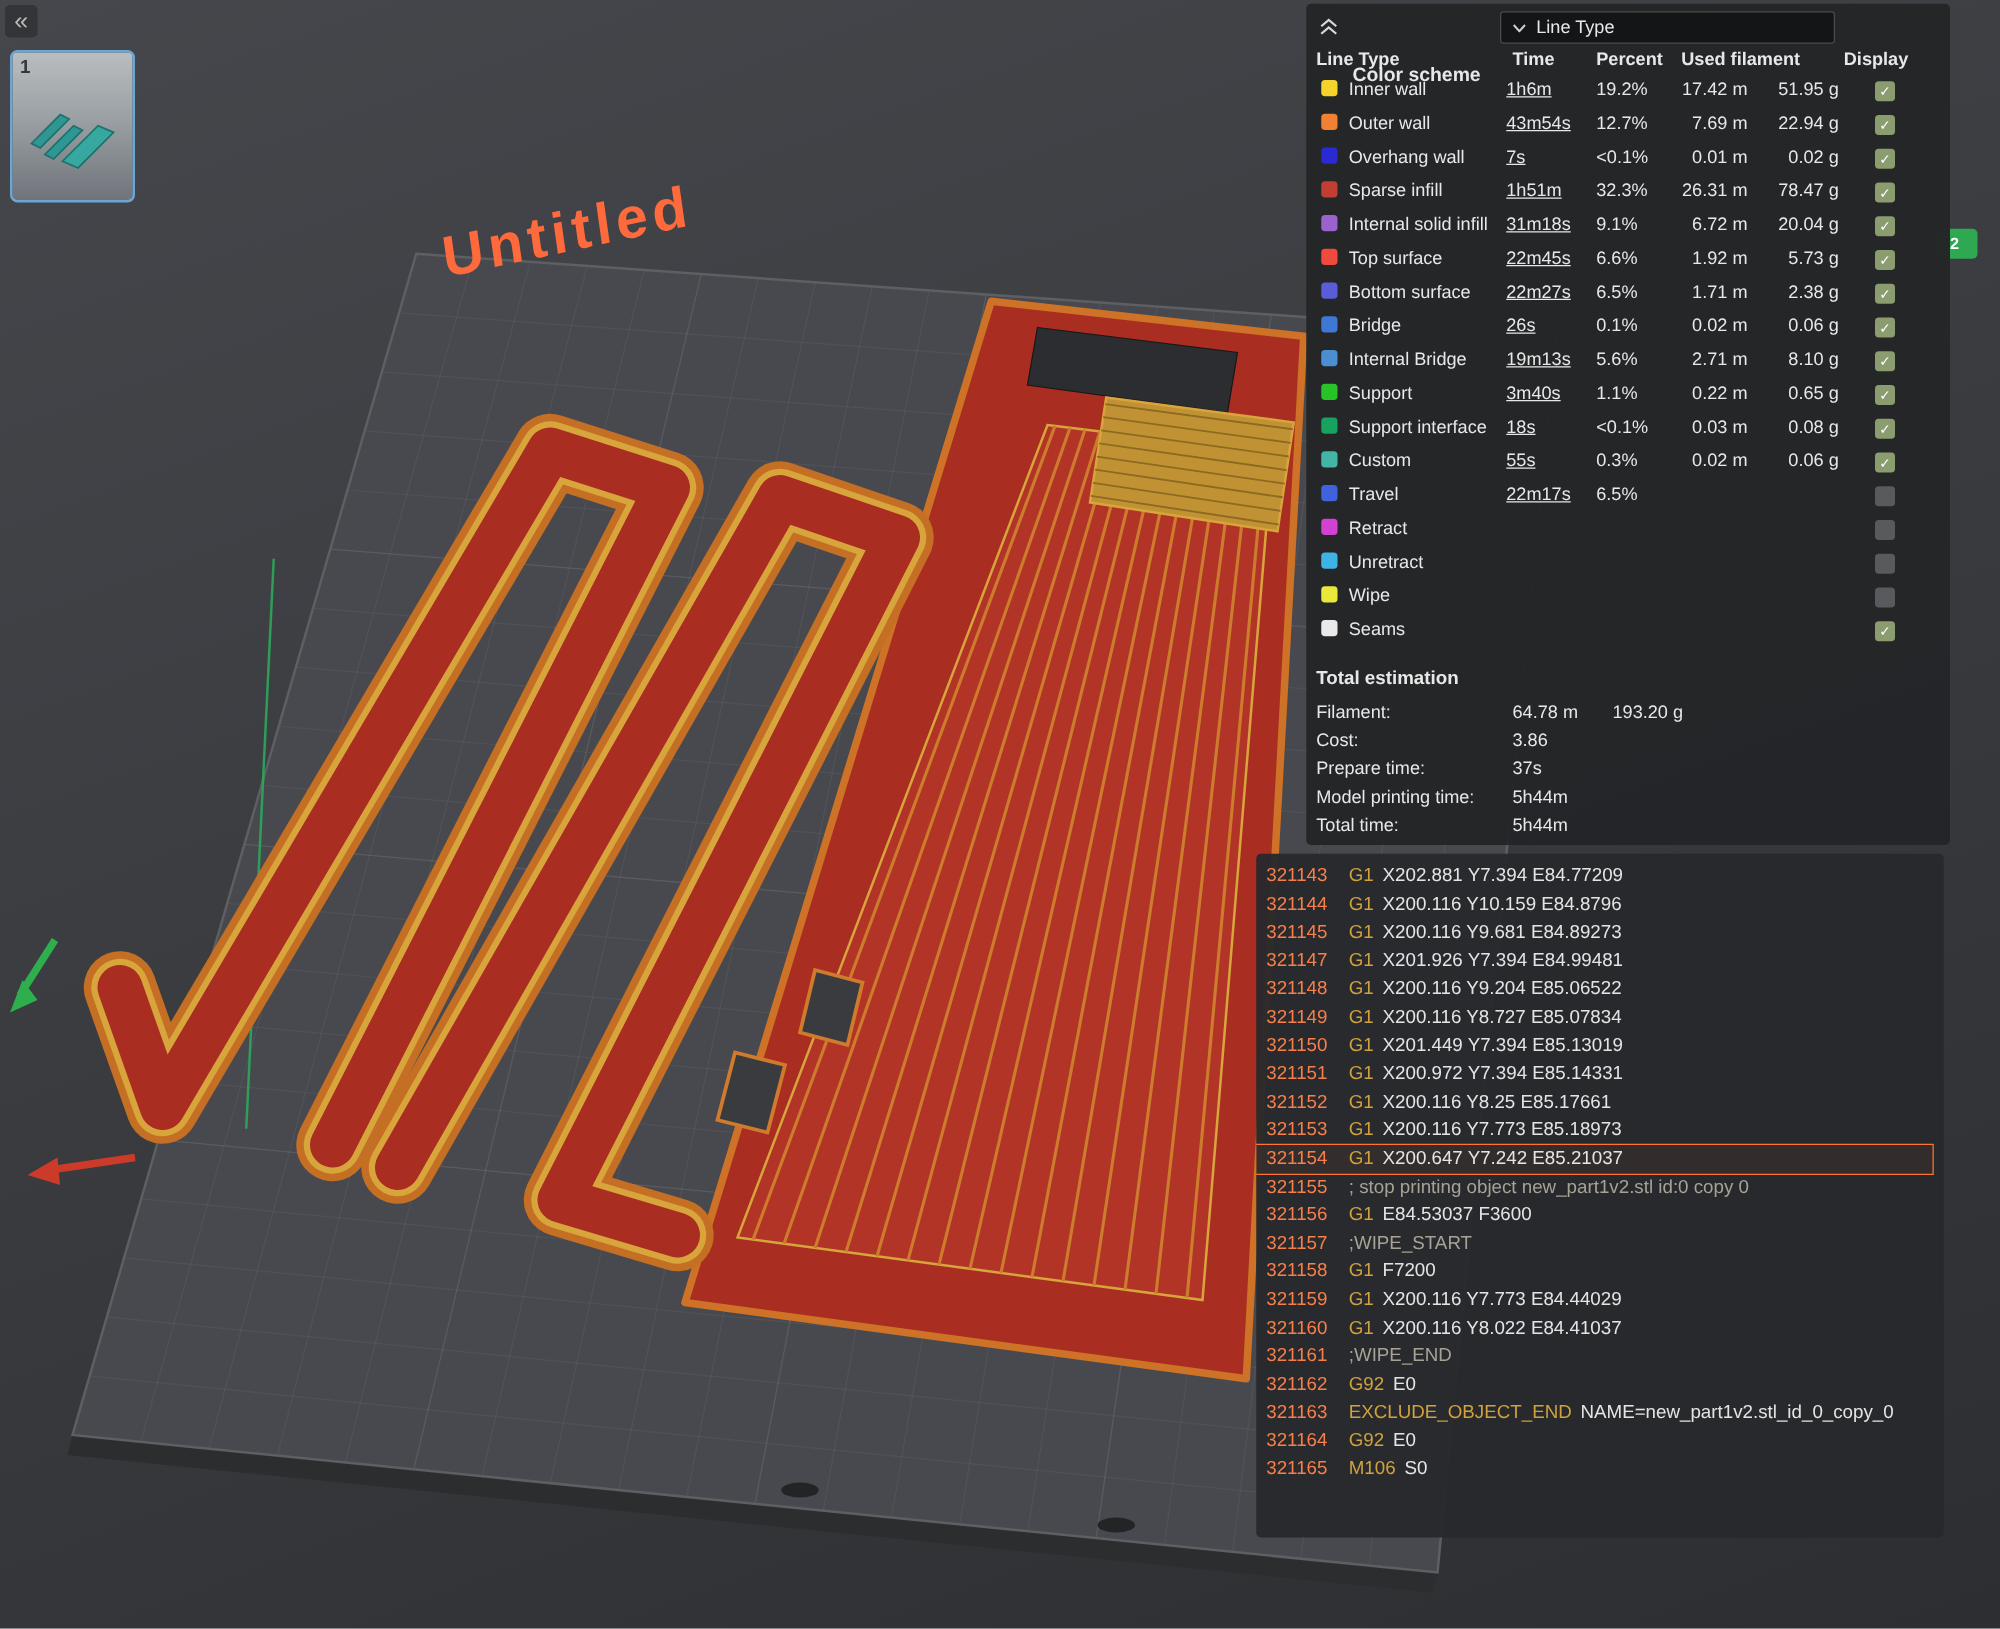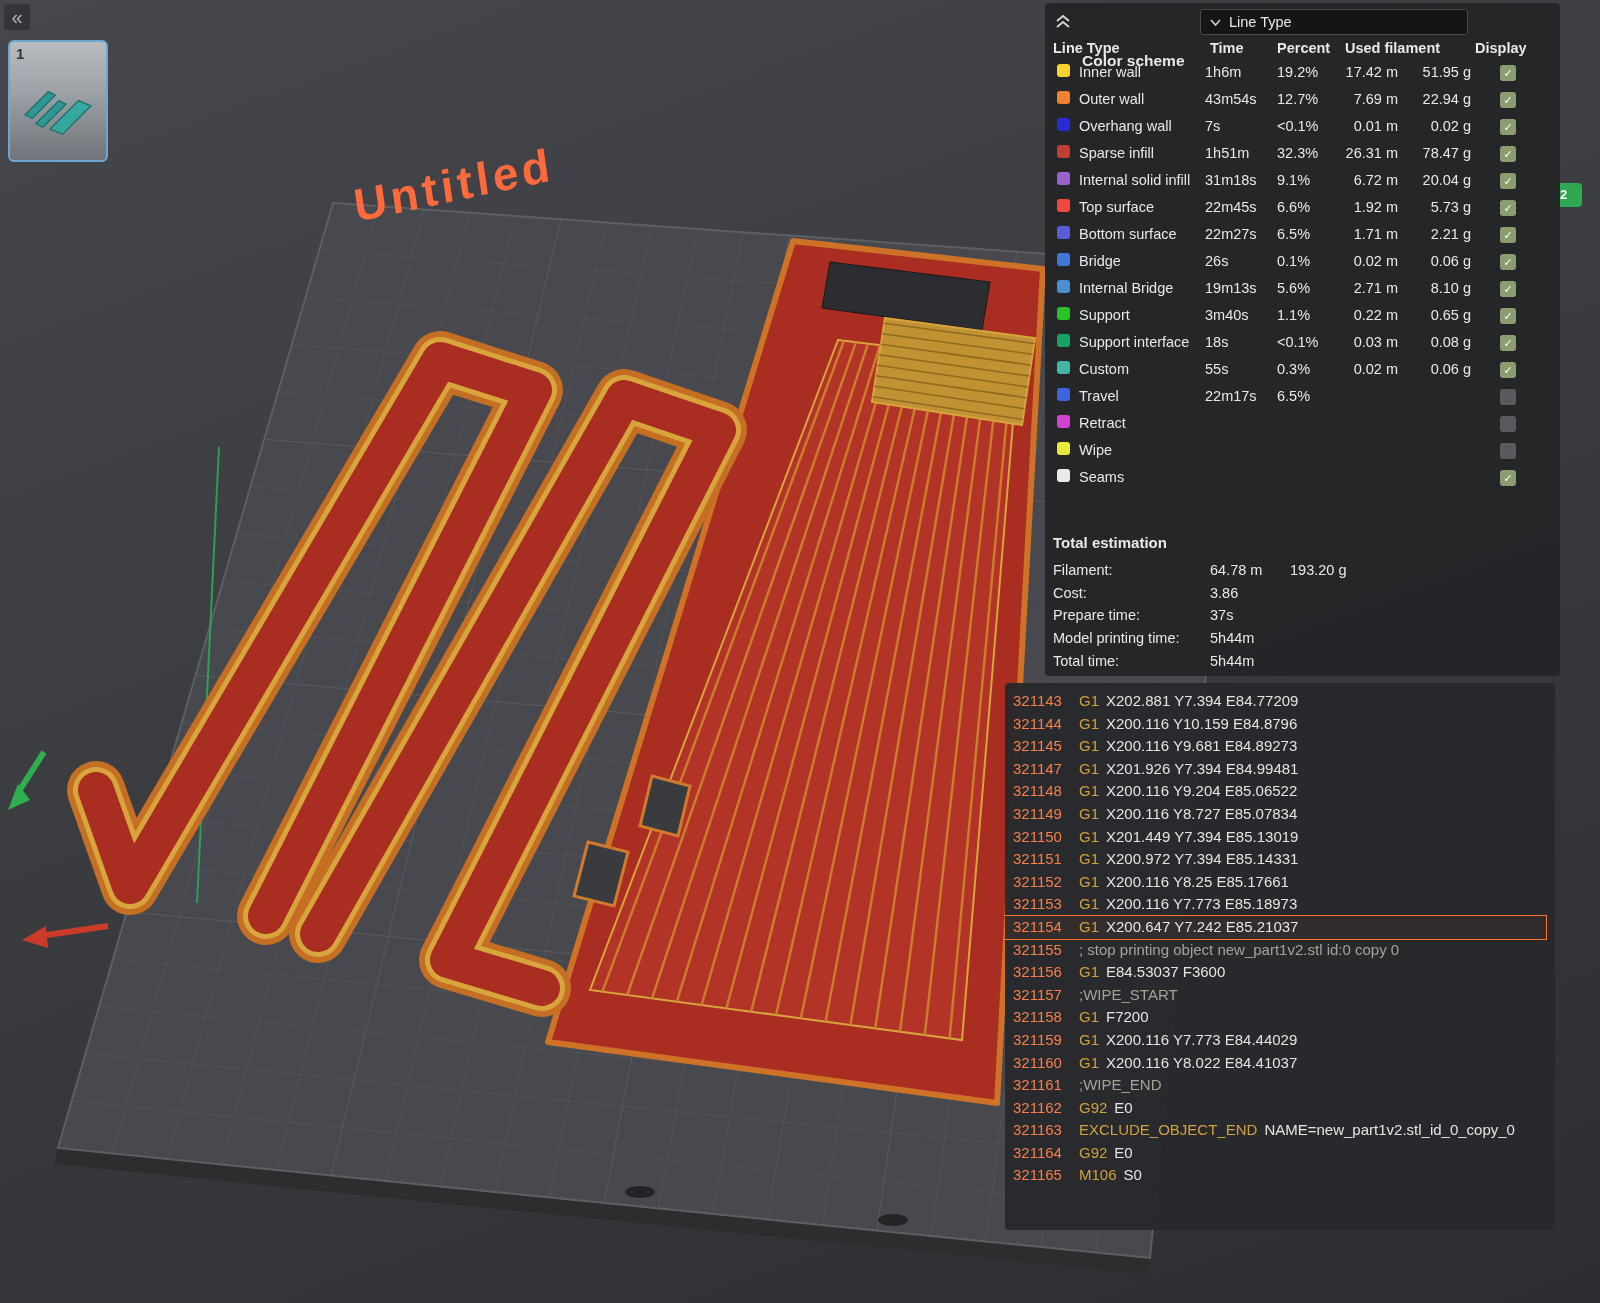--- a/index.html
+++ b/index.html
@@ -40,21 +40,21 @@
     border:1px solid #4a4b4d;border-radius:3px;display:flex;align-items:center;gap:8px;
     padding:0 9px;box-sizing:border-box;cursor:pointer;font-size:14.5px;}
   .th{position:absolute;left:0;top:37px;width:100%;height:20px;font-weight:bold;font-size:14.5px;}
   .th span{position:absolute;top:0;}
   .h-linetype{left:8px;}.h-time{left:165px;}.h-percent{left:232px;}.h-used{left:300px;}.h-display{left:430px;}
   #legend-rows{position:absolute;left:0;top:57px;width:100%;}
   .lt-row{position:relative;height:27px;}
   .lt-row span{position:absolute;top:4px;white-space:nowrap;}
   .sw{position:absolute;left:12px;top:7px;width:13px;height:13px;border-radius:3px;}
   .nm{left:34px;width:128px;overflow:hidden;}
-  .tm{left:160px;}.pc{left:232px;}
+  .tm{left:160px;text-decoration:underline;}.pc{left:232px;}
   .um{left:271px;width:82px;text-align:right;}
   .ug{left:368px;width:58px;text-align:right;}
   .cb{position:absolute;left:455px;top:5px;width:16px;height:16px;border-radius:3px;
     display:flex;align-items:center;justify-content:center;font-size:11px;color:#fff;cursor:pointer;}
   .cb.on{background:#8b9c6e;}
   .cb.off{background:#595a5e;}
   .te-title{position:absolute;left:8px;top:531px;font-size:15px;font-weight:bold;}
   #estimation-rows{position:absolute;left:0;top:557px;width:100%;}
   .te-row{position:relative;height:22.7px;padding-left:29px;}
   .te-row span{position:absolute;top:2px;white-space:nowrap;}
@@ -274,21 +274,21 @@
           <span class="um">1.92 m</span>
           <span class="ug">5.73 g</span>
           <div class="cb on">✓</div>
         </div>
         <div class="lt-row">
           <span class="sw" style="background: rgb(91, 92, 216);"></span>
           <span class="nm">Bottom surface</span>
           <span class="tm">22m27s</span>
           <span class="pc">6.5%</span>
           <span class="um">1.71 m</span>
-          <span class="ug">2.21 g</span>
+          <span class="ug">2.38 g</span>
           <div class="cb on">✓</div>
         </div>
         <div class="lt-row">
           <span class="sw" style="background: rgb(63, 119, 212);"></span>
           <span class="nm">Bridge</span>
           <span class="tm">26s</span>
           <span class="pc">0.1%</span>
           <span class="um">0.02 m</span>
           <span class="ug">0.06 g</span>
           <div class="cb on">✓</div>
@@ -332,20 +332,25 @@
         <div class="lt-row">
           <span class="sw" style="background: rgb(62, 99, 221);"></span>
           <span class="nm">Travel</span>
           <span class="tm">22m17s</span>
           <span class="pc">6.5%</span>
           <div class="cb off"></div>
         </div>
         <div class="lt-row">
           <span class="sw" style="background: rgb(210, 66, 210);"></span>
           <span class="nm">Retract</span>
+          <div class="cb off"></div>
+        </div>
+        <div class="lt-row">
+          <span class="sw" style="background: rgb(62, 180, 228);"></span>
+          <span class="nm">Unretract</span>
           <div class="cb off"></div>
         </div>
         <div class="lt-row">
           <span class="sw" style="background: rgb(233, 233, 60);"></span>
           <span class="nm">Wipe</span>
           <div class="cb off"></div>
         </div>
         <div class="lt-row">
           <span class="sw" style="background: rgb(234, 234, 234);"></span>
           <span class="nm">Seams</span>

